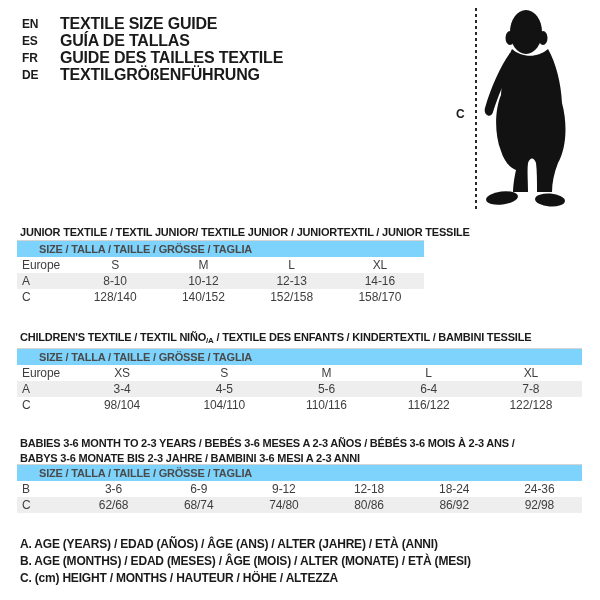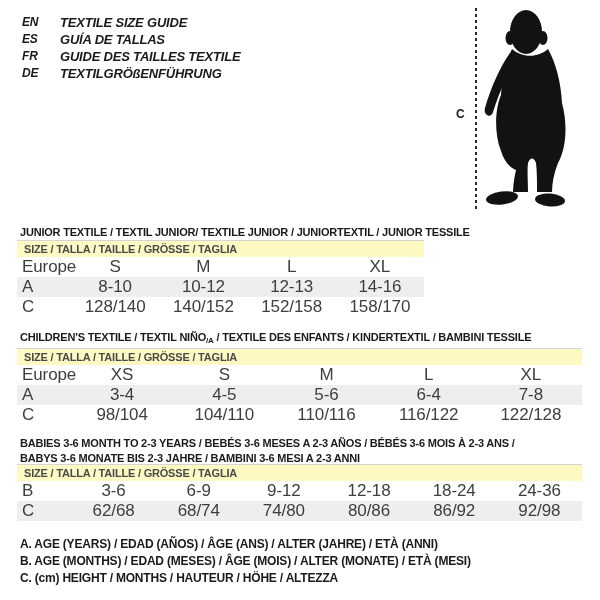--- a/index.html
+++ b/index.html
@@ -1,52 +1,52 @@
 <!DOCTYPE html>
 <html><head>
 <meta charset="utf-8">
 <style>
   html,body{margin:0;padding:0;background:#fff;}
   .page{position:relative;width:600px;height:600px;background:#ffffff;overflow:hidden;
         font-family:"Liberation Sans",sans-serif;color:#1a1a1a;}
 
   
   .lang-list{position:absolute;left:22px;top:15px;}
-  .lang-row{display:flex;height:17px;font-style:italic;}
+  .lang-row{display:flex;height:17px;align-items:center;}
   .lang-code{width:38px;font-weight:bold;font-size:12px;letter-spacing:-0.2px;}
-  .lang-label{font-weight:bold;font-size:13px;letter-spacing:-0.2px;white-space:nowrap;}
+  .lang-label{font-weight:bold;font-size:16px;letter-spacing:-0.2px;white-space:nowrap;}
 
   
   .figure{position:absolute;left:450px;top:5px;width:140px;height:212px;}
   .dash-line{position:absolute;left:25px;top:3px;width:2px;height:202px;
              background:repeating-linear-gradient(to bottom,#2a2a2a 0 3px,transparent 3px 6px);}
   .c-label{position:absolute;left:6px;top:102px;font-size:12px;font-weight:bold;}
   .baby-svg{position:absolute;left:18px;top:0;width:117px;height:210px;}
 
   
   .section-title{position:absolute;left:20px;font-size:11px;font-weight:bold;
                  letter-spacing:-0.2px;white-space:nowrap;color:#1a1a1a;}
   #junior-title{top:217px;}
   #children-title{top:322px;}
   #babies-title{top:427px;line-height:15px;}
   .title-line{display:block;}
   .sub{font-size:8px;vertical-align:-2px;}
 
   
-  .size-bar{position:absolute;left:17px;height:17px;background:#fef9c3;
+  .size-bar{position:absolute;left:17px;height:17px;background:#7dd3fc;
             font-size:11px;font-weight:bold;color:#4a4a4a;line-height:17px;
-            padding-left:7px;box-sizing:border-box;letter-spacing:-0.2px;
+            padding-left:22px;box-sizing:border-box;letter-spacing:-0.2px;
             border-top:1px solid #d4d4d4;}
   #junior-bar{top:240px;width:407px;}
   #children-bar{top:348px;width:565px;}
   #babies-bar{top:464px;width:565px;}
 
   
   table.sizes{position:absolute;left:17px;border-collapse:collapse;table-layout:fixed;
-              font-size:17px;color:#3e3e3e;letter-spacing:-0.1px;}
+              font-size:12px;color:#3e3e3e;letter-spacing:-0.1px;}
   table.sizes td{height:16px;padding:0;text-align:center;}
   table.sizes td.lbl{text-align:left;padding-left:5px;}
   table.sizes col.first{width:54px;}
   tr.alt{background:#eeeeee;}
   #junior-table{top:257px;width:407px;}
   #children-table{top:365px;width:565px;}
   #babies-table{top:481px;width:565px;}
 
   
   .footnotes{position:absolute;left:20px;top:536px;font-size:12px;font-weight:bold;

